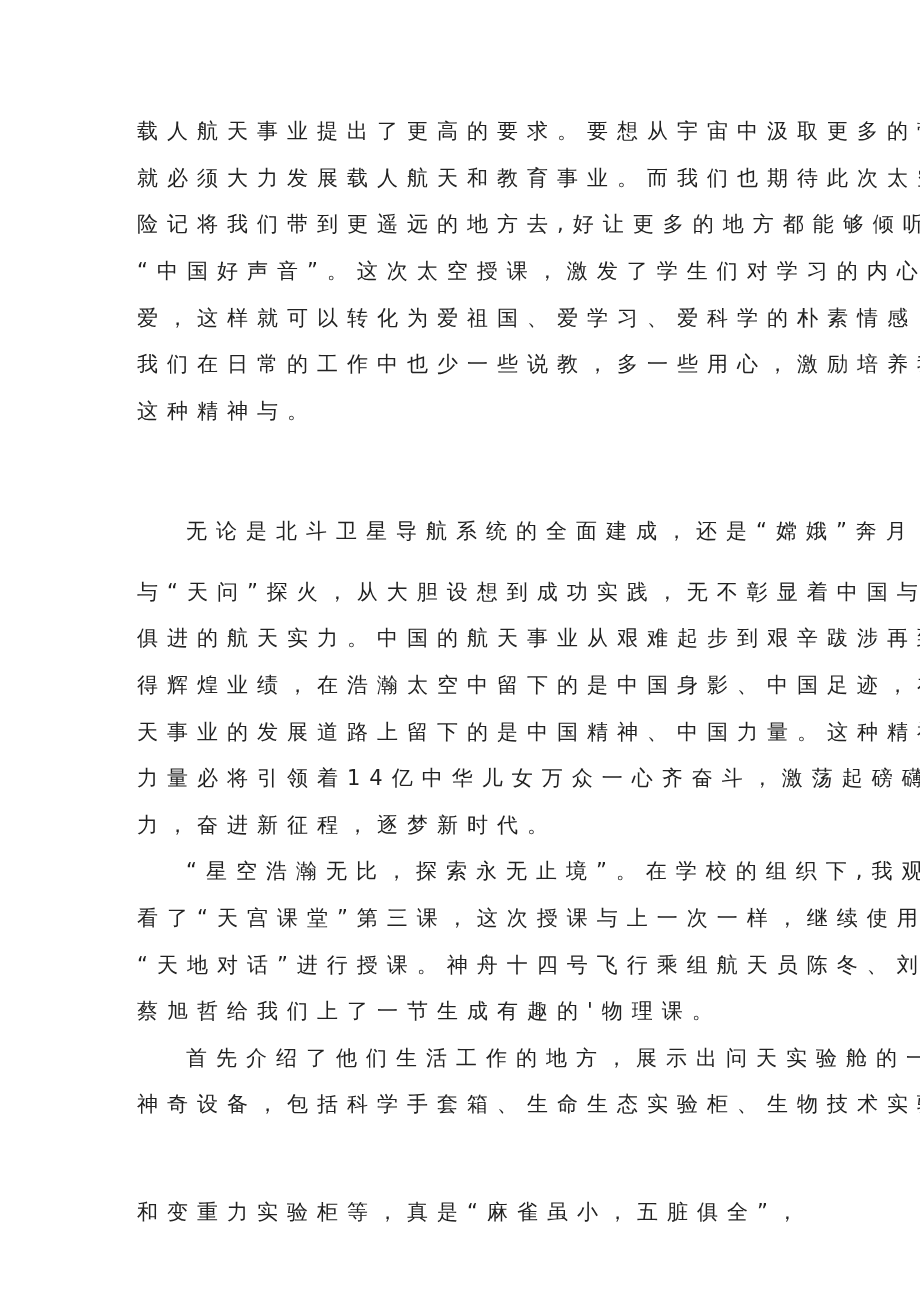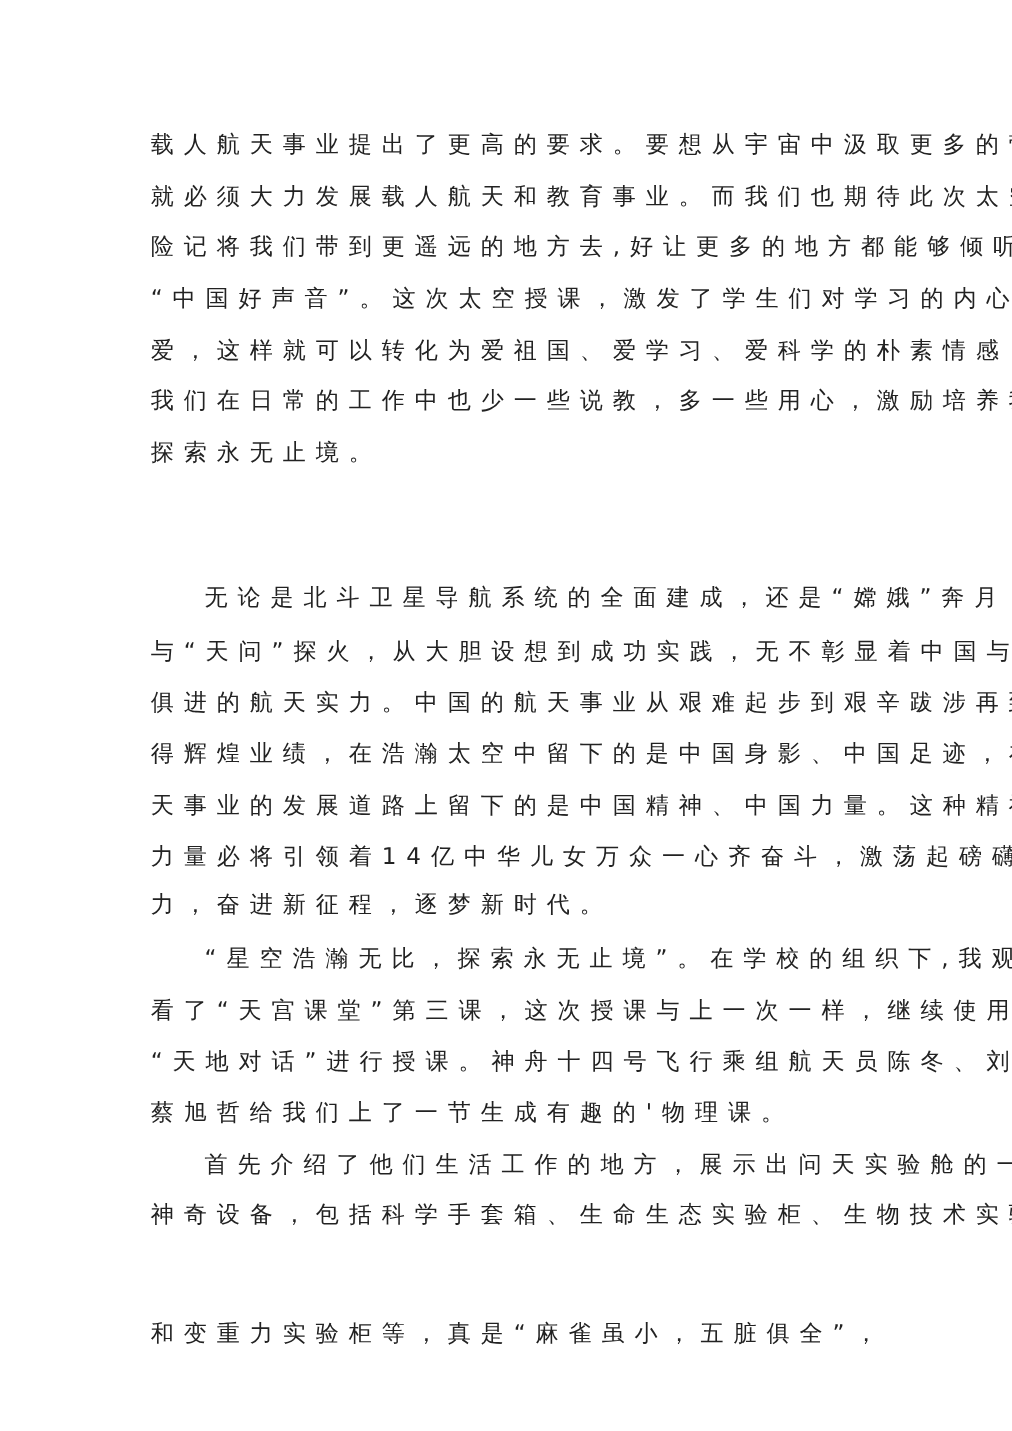--- a/index.html
+++ b/index.html
@@ -45,31 +45,31 @@
 
 <div class="page">
 
   <div>
     <div class="line" style="top:116px;">载人航天事业提出了更高的要求。要想从宇宙中汲取更多的营养，</div>
     <div class="line" style="top:163px;">就必须大力发展载人航天和教育事业。而我们也期待此次太空历</div>
     <div class="line" style="top:209px;">险记将我们带到更遥远的地方去,好让更多的地方都能够倾听到</div>
     <div class="line" style="top:256px;">“中国好声音”。这次太空授课，激发了学生们对学习的内心喜</div>
     <div class="line" style="top:303px;">爱，这样就可以转化为爱祖国、爱学习、爱科学的朴素情感，让</div>
     <div class="line" style="top:349px;">我们在日常的工作中也少一些说教，多一些用心，激励培养我们</div>
-    <div class="line" style="top:396px;">探索永无止境。</div>
+    <div class="line" style="top:396px;">这种精神与。</div>
   </div>
 
   <div>
-    <div class="line indent" style="top:528px;">无论是北斗卫星导航系统的全面建成，还是“嫦娥”奔月</div>
+    <div class="line indent" style="top:516px;">无论是北斗卫星导航系统的全面建成，还是“嫦娥”奔月</div>
     <div class="line" style="top:577px;">与“天问”探火，从大胆设想到成功实践，无不彰显着中国与时</div>
     <div class="line" style="top:623px;">俱进的航天实力。中国的航天事业从艰难起步到艰辛跋涉再到取</div>
     <div class="line" style="top:670px;">得辉煌业绩，在浩瀚太空中留下的是中国身影、中国足迹，在航</div>
     <div class="line" style="top:717px;">天事业的发展道路上留下的是中国精神、中国力量。这种精神与</div>
     <div class="line" style="top:763px;">力量必将引领着14亿中华儿女万众一心齐奋斗，激荡起磅礴伟</div>
-    <div class="line" style="top:810px;font-family:Liberation Mono, monospace;">力，奋进新征程，逐梦新时代。</div>
+    <div class="line" style="top:810px;">力，奋进新征程，逐梦新时代。</div>
   </div>
 
   <div>
     <div class="line indent2" style="top:856px;">“星空浩瀚无比，探索永无止境”。在学校的组织下,我观</div>
     <div class="line" style="top:903px;">看了“天宫课堂”第三课，这次授课与上一次一样，继续使用</div>
     <div class="line" style="top:950px;">“天地对话”进行授课。神舟十四号飞行乘组航天员陈冬、刘洋、</div>
     <div class="line" style="top:996px;">蔡旭哲给我们上了一节生成有趣的'物理课。</div>
   </div>
 
   <div>

